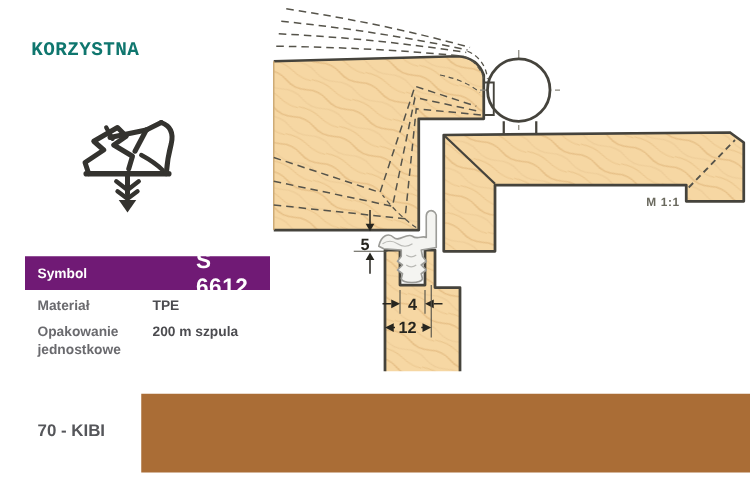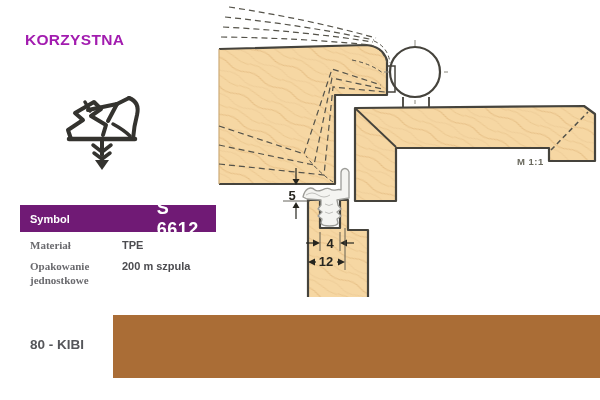--- a/index.html
+++ b/index.html
@@ -1,27 +1,27 @@
 <!DOCTYPE html>
 <html><head>
 <meta charset="utf-8">
 <style>
   html,body{margin:0;padding:0;width:600px;height:400px;background:#ffffff;overflow:hidden;
             font-family:"Liberation Sans",sans-serif;}
   .stage{position:relative;width:600px;height:400px;background:#fff;}
   .drawing-svg{position:absolute;left:0;top:0;}
   .title{position:absolute;left:25px;top:30px;font-size:15.5px;font-weight:700;
-         color:#a21caf;letter-spacing:.3px;line-height:1.35;}
+         color:#0f766e;letter-spacing:.3px;line-height:1.35;font-family:Liberation Mono, monospace;}
   .seal-icon-box{position:absolute;left:60px;top:92px;width:92px;height:86px;}
   .spec-table{position:absolute;left:20px;top:205px;width:196px;font-size:11px;}
   .spec-head{display:flex;align-items:center;height:27px;background:#701a75;color:#ffffff;}
   .spec-head .lbl{width:92px;padding-left:10px;font-weight:700;font-size:11px;}
   .spec-head .val{font-weight:700;font-size:18px;letter-spacing:.5px;margin-left:36px;}
   .spec-row{display:flex;margin-top:7px;}
-  .spec-row .lbl{width:92px;padding-left:10px;font-weight:700;color:#6a6a6e;line-height:1.25;font-family:Liberation Serif, serif;}
+  .spec-row .lbl{width:92px;padding-left:10px;font-weight:700;color:#6a6a6e;line-height:1.25;}
   .spec-row .val{font-weight:700;color:#4c4c50;}
   .swatch-label{position:absolute;left:30px;top:337px;font-size:13.5px;font-weight:700;color:#55565a;}
   .swatch{position:absolute;left:113px;top:315px;width:487px;height:63px;background:#aa6d36;}
   svg text{font-family:"Liberation Sans",sans-serif;}
   .dim{font-size:13px;font-weight:700;fill:#26251f;}
   .scale{font-size:9.5px;font-weight:700;fill:#6a695e;letter-spacing:.5px;}
 </style>
 </head>
 <body>
 
@@ -148,16 +148,16 @@
     </div>
     <div class="spec-row">
       <span class="lbl">
         <span>Opakowanie</span><br>
         <span>jednostkowe</span>
       </span>
       <span class="val">200 m szpula</span>
     </div>
   </div>
 
-  <div class="swatch-label">80 - KIBI</div>
+  <div class="swatch-label">70 - KIBI</div>
   <div class="swatch" style="background-color: rgb(170, 109, 54);"></div>
 
 </div>
 
 </body></html>

